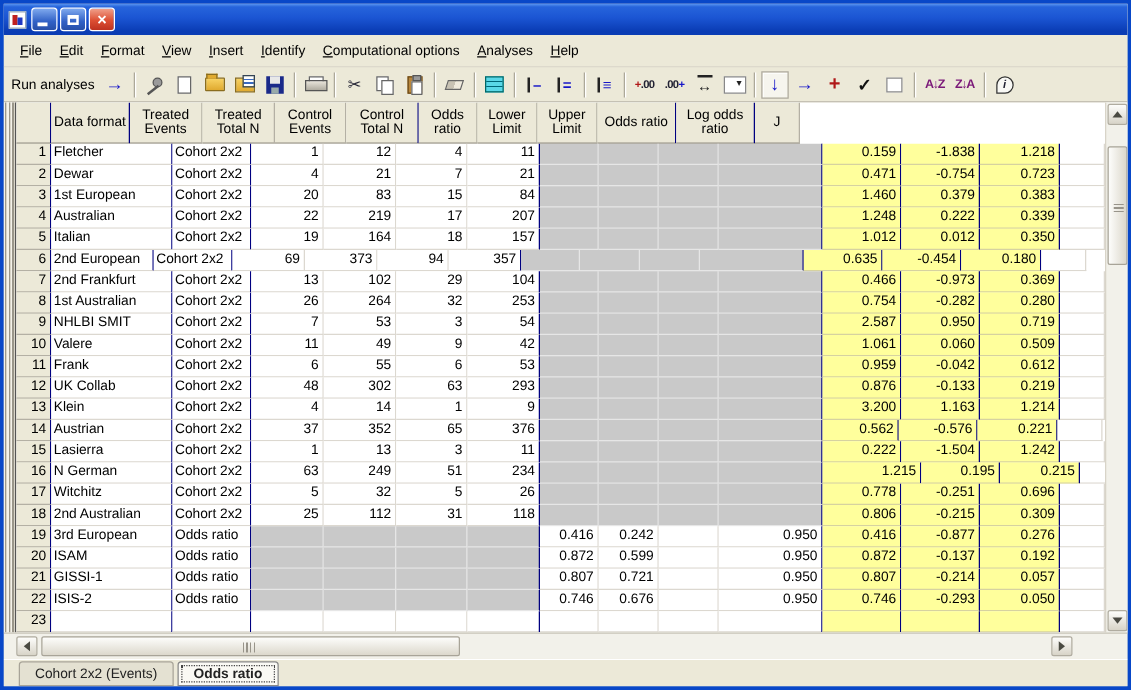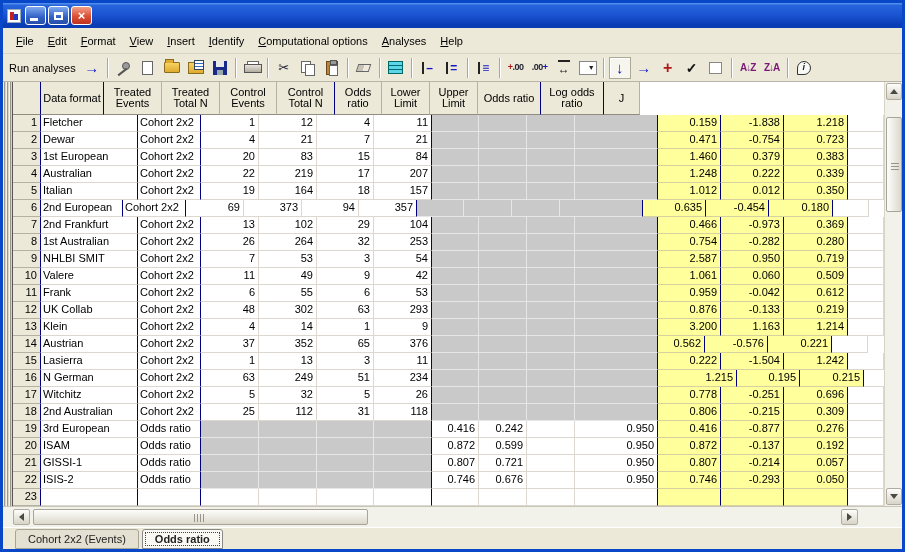--- a/index.html
+++ b/index.html
@@ -489,21 +489,21 @@
             <div class="cell txt gb" data-name="cell-study" style="width: 97px;">Austrian</div>
             <div class="cell txt gb" data-name="cell-fmt" style="width: 63px;">Cohort 2x2</div>
             <div class="cell num" data-name="cell-te" style="width: 58px;">37</div>
             <div class="cell num" data-name="cell-ttn" style="width: 58px;">352</div>
             <div class="cell num" data-name="cell-ce" style="width: 57px;">65</div>
             <div class="cell num gb" data-name="cell-ctn" style="width: 58px;">376</div>
             <div class="cell num dis" data-name="cell-or" style="width: 47px;"></div>
             <div class="cell num dis" data-name="cell-ll" style="width: 48px;"></div>
             <div class="cell num dis" data-name="cell-ul" style="width: 48px;"></div>
             <div class="cell num gb dis" data-name="cell-cl" style="width: 83px;"></div>
-            <div class="cell num yel gb" data-name="cell-yor" style="width: 47px;">0.562</div>
+            <div class="cell num yel gb" data-name="cell-yor" style="width: 61px;">0.562</div>
             <div class="cell num yel gb" data-name="cell-ylog" style="width: 63px;">-0.576</div>
             <div class="cell num yel gb" data-name="cell-ystd" style="width: 64px;">0.221</div>
             <div class="cell txt" data-name="cell-j" style="width: 36px;"></div>
           </div>
           <div class="grow" data-name="grid-row">
             <div class="cell c-num num gb" data-name="row-number" style="width: 28px;">15</div>
             <div class="cell txt gb" data-name="cell-study" style="width: 97px;">Lasierra</div>
             <div class="cell txt gb" data-name="cell-fmt" style="width: 63px;">Cohort 2x2</div>
             <div class="cell num" data-name="cell-te" style="width: 58px;">1</div>
             <div class="cell num" data-name="cell-ttn" style="width: 58px;">13</div>

